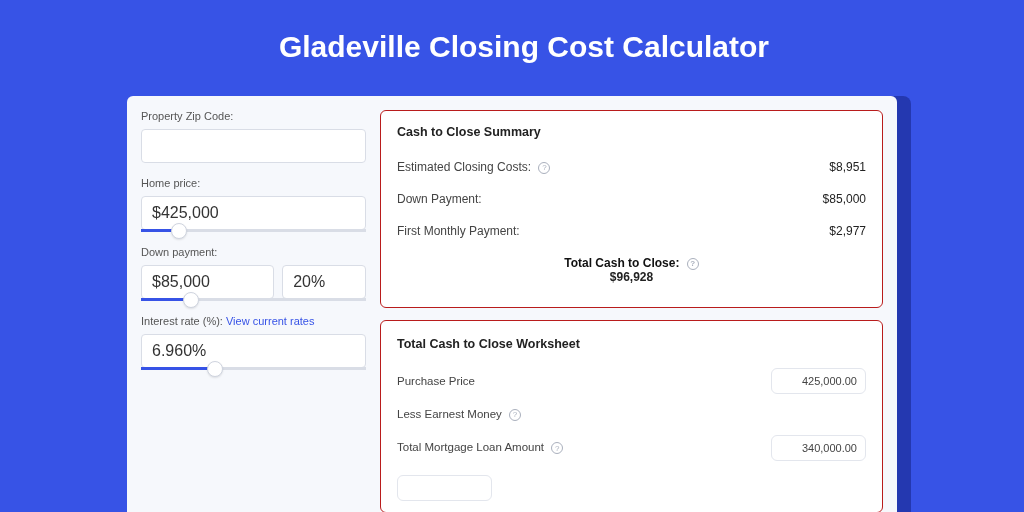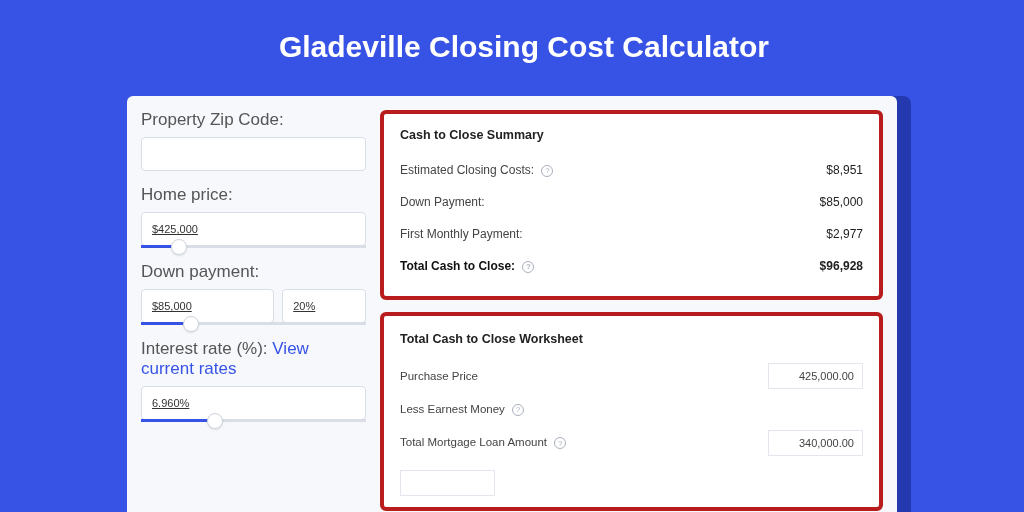--- a/index.html
+++ b/index.html
@@ -37,34 +37,33 @@
     padding: 14px;
     display: flex;
     gap: 14px;
     height: 500px;
     overflow: hidden;
   }
   .left-col { width: 225px; }
   .right-col { flex: 1; display: flex; flex-direction: column; gap: 12px; }
   .field-group { margin-bottom: 14px; }
   .field-label {
-    font-size: 17px;
+    font-size: 11px;
     color: #555;
     margin-bottom: 7px;
   }
   .text-input {
     width: 100%;
     border: 1px solid #d9dde6;
     background: #fff;
     border-radius: 4px;
     height: 34px;
     padding: 0 10px;
-    font-size: 11px;
+    font-size: 16px;
     color: #333;
-    text-decoration: underline;
   }
   .slider-track {
     position: relative;
     height: 3px;
     background: #d9dde6;
     margin-top: -1px;
   }
   .slider-fill {
     position: absolute; left: 0; top: 0; height: 3px;
     background: #3753e6;
@@ -77,58 +76,58 @@
     border-radius: 50%;
     transform: translate(-50%, -50%);
     box-shadow: 0 1px 2px rgba(0,0,0,0.1);
   }
   .two-inputs { display: flex; gap: 8px; }
   .two-inputs .text-input:first-child { flex: 1.8; }
   .two-inputs .text-input:last-child { flex: 1; }
   .link { color: #3753e6; text-decoration: none; text-align: right; }
   .card {
     background: #fff;
-    border: 4px solid #b91c1c;
+    border: 1px solid #b91c1c;
     border-radius: 6px;
     padding: 14px 16px;
   }
   .card-title {
     font-size: 12.5px;
     font-weight: 700;
     color: #222;
     margin-bottom: 12px;
   }
   .summary-row, .ws-row {
     display: flex;
     justify-content: space-between;
     align-items: center;
     font-size: 12px;
     color: #444;
     padding: 9px 0;
   }
   .summary-row .val { color: #222; }
-  .summary-row.total { font-weight: 700; color: #111; }
+  .summary-row.total { font-weight: 700; color: #111; flex-direction: column; }
   .summary-row.total .val { font-weight: 700; }
   .help-icon {
     display: inline-flex;
     width: 12px; height: 12px;
     border: 1px solid #aab0bd;
     border-radius: 50%;
     font-size: 8px;
     color: #aab0bd;
     align-items: center; justify-content: center;
     margin-left: 4px;
     vertical-align: middle;
   }
   .ws-row .ws-label { font-size: 11.5px; color: #444; }
   .ws-input {
     width: 95px;
     border: 1px solid #e3e6ed;
     background: #fff;
-    border-radius: 0;
+    border-radius: 6px;
     height: 26px;
     padding: 0 8px;
     font-size: 11px;
     text-align: right;
     color: #444;
   }
   .ws-card { padding-bottom: 4px; }
   .ws-card .card-title { margin-top: 2px; margin-bottom: 10px; }
   .ws-row { padding: 7px 0; }
 </style>

